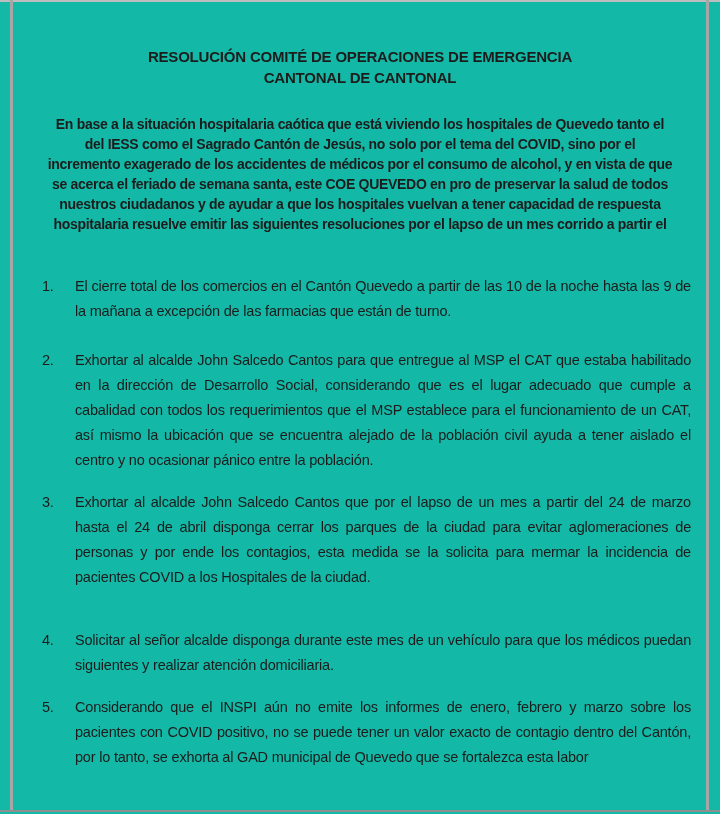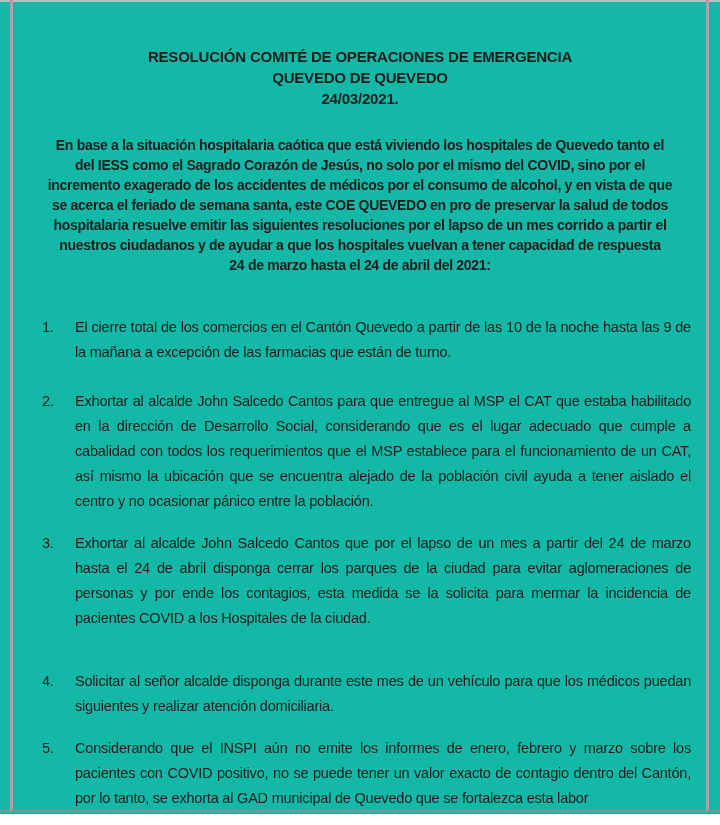--- a/index.html
+++ b/index.html
@@ -63,32 +63,30 @@
 
 <div class="page">
 
   <div class="edge edge-top"></div>
   <div class="edge edge-left"></div>
   <div class="edge edge-right"></div>
   <div class="edge edge-bottom"></div>
 
   <div class="doc-title">
     <div>RESOLUCIÓN COMITÉ DE OPERACIONES DE EMERGENCIA</div>
-    <div>QUEVEDO DE QUEVEDO</div>
-    <div>24/03/2021.</div>
+    <div>CANTONAL DE CANTONAL</div>
   </div>
 
   <div class="intro">
     <div>En base a la situación hospitalaria caótica que está viviendo los hospitales de Quevedo tanto el</div>
-    <div>del IESS como el Sagrado Corazón de Jesús, no solo por el mismo del COVID, sino por el</div>
+    <div>del IESS como el Sagrado Cantón de Jesús, no solo por el tema del COVID, sino por el</div>
     <div>incremento exagerado de los accidentes de médicos por el consumo de alcohol, y en vista de que</div>
     <div>se acerca el feriado de semana santa, este COE QUEVEDO en pro de preservar la salud de todos</div>
+    <div>nuestros ciudadanos y de ayudar a que los hospitales vuelvan a tener capacidad de respuesta</div>
     <div>hospitalaria resuelve emitir las siguientes resoluciones por el lapso de un mes corrido a partir el</div>
-    <div>nuestros ciudadanos y de ayudar a que los hospitales vuelvan a tener capacidad de respuesta</div>
-    <div>24 de marzo hasta el 24 de abril del 2021:</div>
   </div>
 
   <div class="resolutions">
 
     <div class="res-item">
       <div class="res-num">1.</div>
       <div class="res-text">El cierre total de los comercios en el Cantón Quevedo a partir de las 10 de la noche hasta las 9 de la mañana a excepción de las farmacias que están de turno.</div>
     </div>
 
     <div class="res-item">

